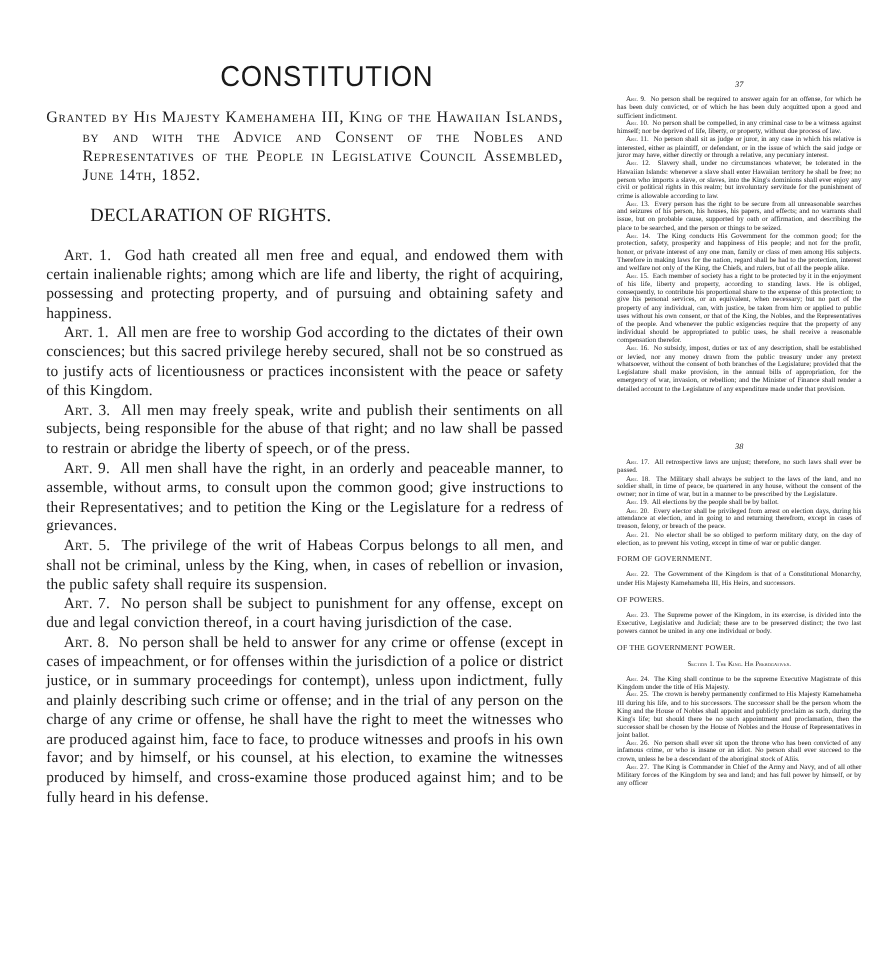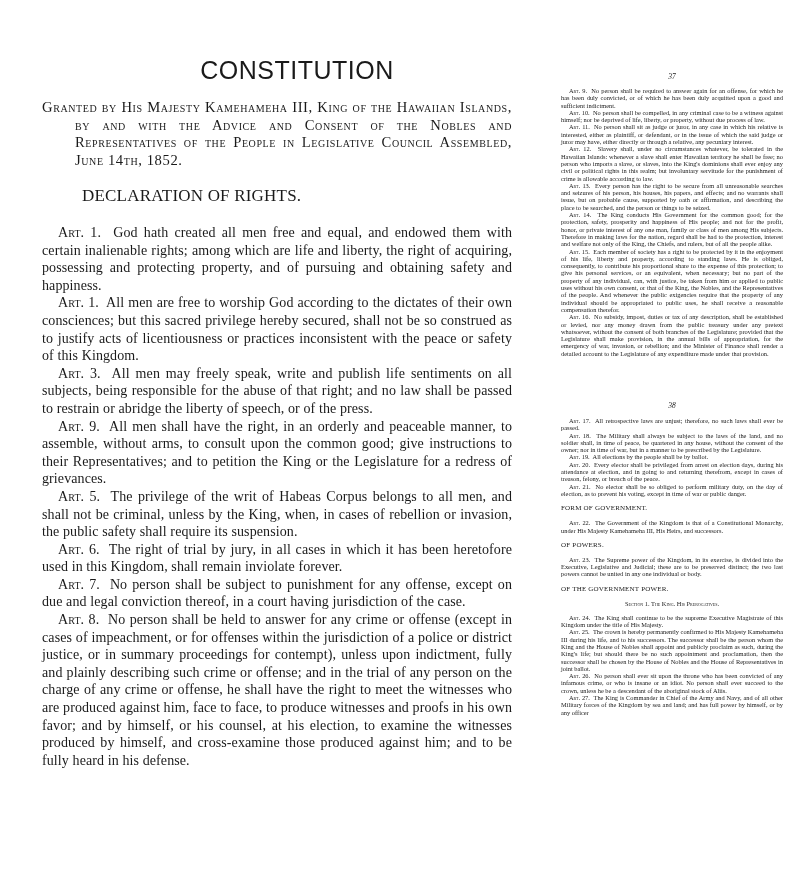--- a/index.html
+++ b/index.html
@@ -23,24 +23,23 @@
 </head>
 <body>
 
 <div class="left">
   <div class="title">CONSTITUTION</div>
   <div class="granted">Granted by His Majesty Kamehameha III, King of the Hawaiian Islands, by and with the Advice and Consent of the Nobles and Representatives of the People in Legislative Council Assembled, June 14th, 1852.</div>
   <div class="decl">DECLARATION OF RIGHTS.</div>
   <div class="arts">
     <p class="lart"><span class="an">Art. 1.</span>&nbsp; <span>God hath created all men free and equal, and endowed them with certain inalienable rights; among which are life and liberty, the right of acquiring, possessing and protecting property, and of pursuing and obtaining safety and happiness.</span></p>
     <p class="lart"><span class="an">Art. 1.</span>&nbsp; <span>All men are free to worship God according to the dictates of their own consciences; but this sacred privilege hereby secured, shall not be so construed as to justify acts of licentiousness or practices inconsistent with the peace or safety of this Kingdom.</span></p>
-    <p class="lart"><span class="an">Art. 3.</span>&nbsp; <span>All men may freely speak, write and publish life sentiments on all subjects, being responsible for the abuse of that right; and no law shall be passed to restrain or abridge the liberty of speech, or of the press.</span></p>
+    <p class="lart"><span class="an">Art. 3.</span>&nbsp; <span>All men may freely speak, write and publish their sentiments on all subjects, being responsible for the abuse of that right; and no law shall be passed to restrain or abridge the liberty of speech, or of the press.</span></p>
     <p class="lart"><span class="an">Art. 9.</span>&nbsp; <span>All men shall have the right, in an orderly and peaceable manner, to assemble, without arms, to consult upon the common good; give instructions to their Representatives; and to petition the King or the Legislature for a redress of grievances.</span></p>
     <p class="lart"><span class="an">Art. 5.</span>&nbsp; <span>The privilege of the writ of Habeas Corpus belongs to all men, and shall not be criminal, unless by the King, when, in cases of rebellion or invasion, the public safety shall require its suspension.</span></p>
-    <p class="lart"><span class="an">Art. 6.</span>&nbsp; <span>The right of trial by jury, in all cases in which it has been heretofore used in this Kingdom, shall remain inviolate forever.</span></p>
     <p class="lart"><span class="an">Art. 7.</span>&nbsp; <span>No person shall be subject to punishment for any offense, except on due and legal conviction thereof, in a court having jurisdiction of the case.</span></p>
     <p class="lart"><span class="an">Art. 8.</span>&nbsp; <span>No person shall be held to answer for any crime or offense (except in cases of impeachment, or for offenses within the jurisdiction of a police or district justice, or in summary proceedings for contempt), unless upon indictment, fully and plainly describing such crime or offense; and in the trial of any person on the charge of any crime or offense, he shall have the right to meet the witnesses who are produced against him, face to face, to produce witnesses and proofs in his own favor; and by himself, or his counsel, at his election, to examine the witnesses produced by himself, and cross-examine those produced against him; and to be fully heard in his defense.</span></p>
   </div>
 </div>
 
 <div class="right">
   <div class="pnum p37">37</div>
   <div style="margin-top:6px;">
     <p class="rart"><span class="an">Art. 9.</span>&nbsp; <span>No person shall be required to answer again for an offense, for which he has been duly convicted, or of which he has been duly acquitted upon a good and sufficient indictment.</span></p>
     <p class="rart"><span class="an">Art. 10.</span>&nbsp; <span>No person shall be compelled, in any criminal case to be a witness against himself; nor be deprived of life, liberty, or property, without due process of law.</span></p>

